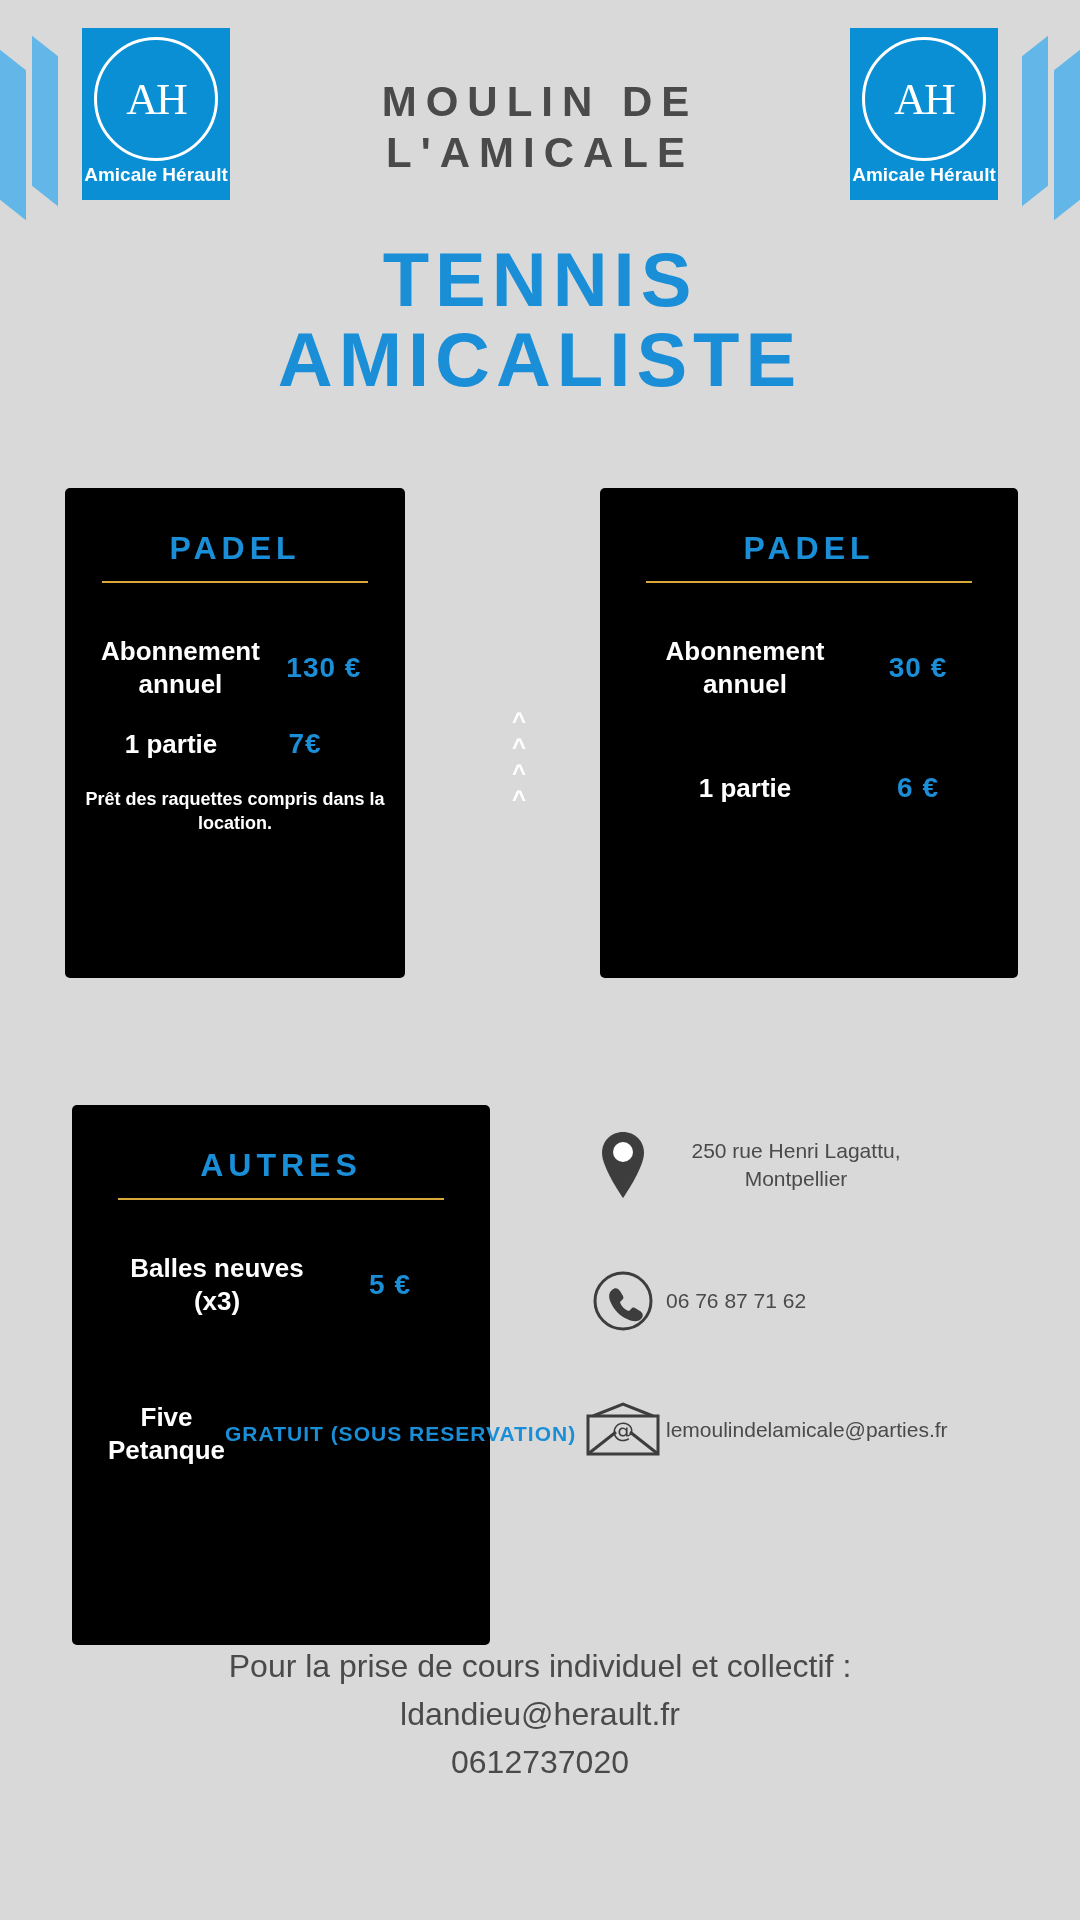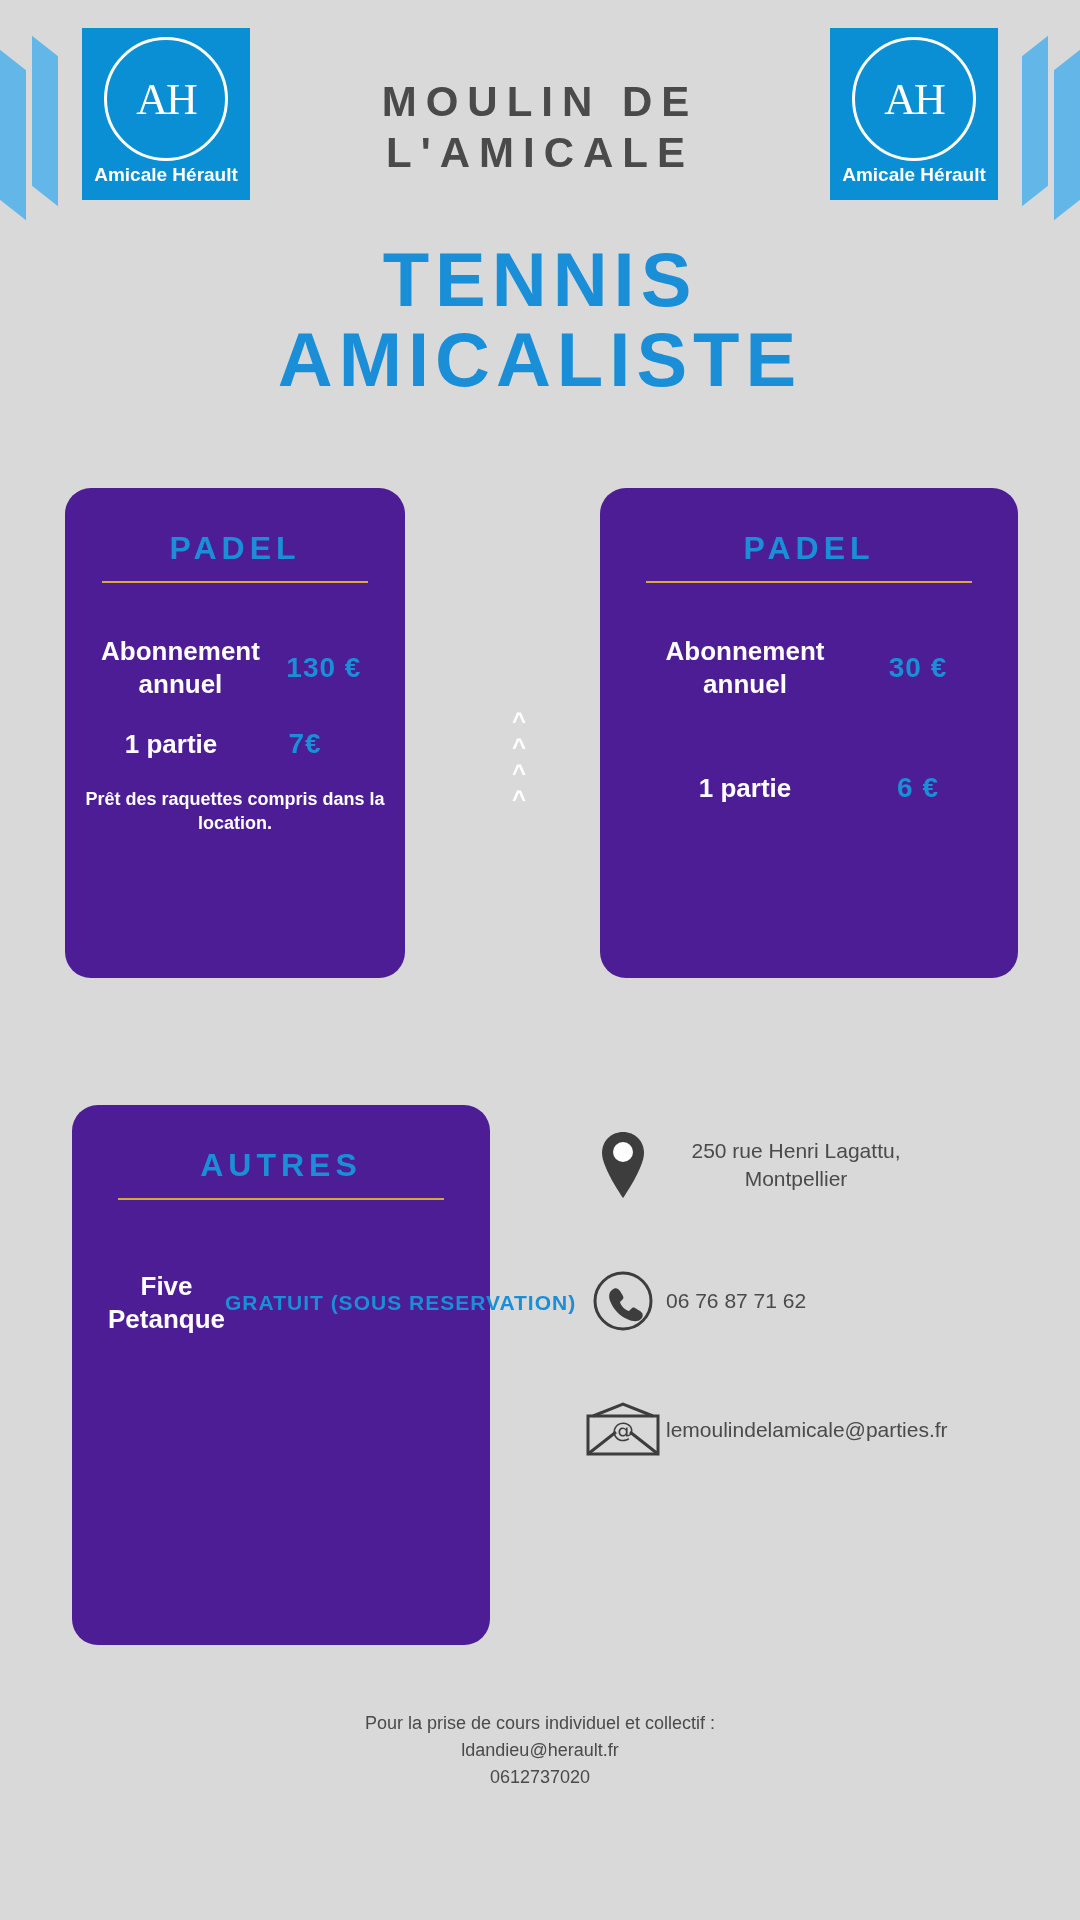--- a/index.html
+++ b/index.html
@@ -28,21 +28,21 @@
     background: #62b6e8;
   }
   .chev-left .b1 { left: 0px;  top: 0px;   transform: skewY(38deg); }
   .chev-left .b2 { left: 32px; top: -14px; transform: skewY(38deg); }
   .chev-right .b1 { right: 0px;  top: 0px;   transform: skewY(-38deg); }
   .chev-right .b2 { right: 32px; top: -14px; transform: skewY(-38deg); }
 
   
   .logo {
     position: absolute; top: 28px;
-    width: 168px; height: 172px;
+    width: 148px; height: 172px;
     background: #0b8fd4;
     display: flex; flex-direction: column;
     align-items: center; justify-content: flex-start;
   }
   .logo.left { left: 82px; }
   .logo.right { right: 82px; }
   .logo-circle {
     margin-top: 9px;
     width: 124px; height: 124px;
     border: 3px solid #ffffff;
@@ -83,22 +83,22 @@
     color: #1a8fd8;
     font-size: 76px;
     font-weight: 700;
     letter-spacing: 6px;
     line-height: 1.05;
   }
 
   
   .card {
     position: absolute;
-    background: #4c1d95;
-    border-radius: 26px;
+    background: #000000;
+    border-radius: 5px;
   }
   #card-padel  { left: 65px;  top: 488px; width: 340px; height: 490px; }
   #card-tennis { left: 600px; top: 488px; width: 418px; height: 490px; }
   #card-autres { left: 72px;  top: 1105px; width: 418px; height: 540px; }
 
   .card-title {
     text-align: center;
     color: #1a8fd8;
     font-size: 32px;
     font-weight: 700;
@@ -183,25 +183,25 @@
     color: #4a4a4a;
     font-size: 21px;
     line-height: 1.35;
     text-align: left;
   }
   .contact.addr .ctext { text-align: center; width: 260px; }
 
   
   .footer {
     position: absolute;
-    left: 0; top: 1710px;
+    left: 0; top: 1642px;
     width: 1080px;
     text-align: center;
     color: #4a4a4a;
-    font-size: 18px;
+    font-size: 32px;
     line-height: 1.5;
   }
 </style>
 </head>
 <body>
 
 <div class="page">
 
   <div class="chev-left">
     <div class="chev-bar b1"></div>
@@ -270,20 +270,24 @@
         <div class="label">1 partie</div>
         <div class="price">6 €</div>
       </div>
     </div>
   </div>
 
   <div class="card" id="card-autres">
     <div class="card-title">AUTRES</div>
     <div class="card-rule"></div>
     <div class="rows">
+      <div class="row" style="margin-top:28px;">
+        <div class="label">Balles neuves (x3)</div>
+        <div class="price">5 €</div>
+      </div>
       <div class="row" style="margin-top:56px;">
         <div class="label">Five Petanque</div>
         <div class="price small">GRATUIT (SOUS RESERVATION)</div>
       </div>
     </div>
   </div>
 
   <div class="contacts">
 
     <div class="contact addr">

